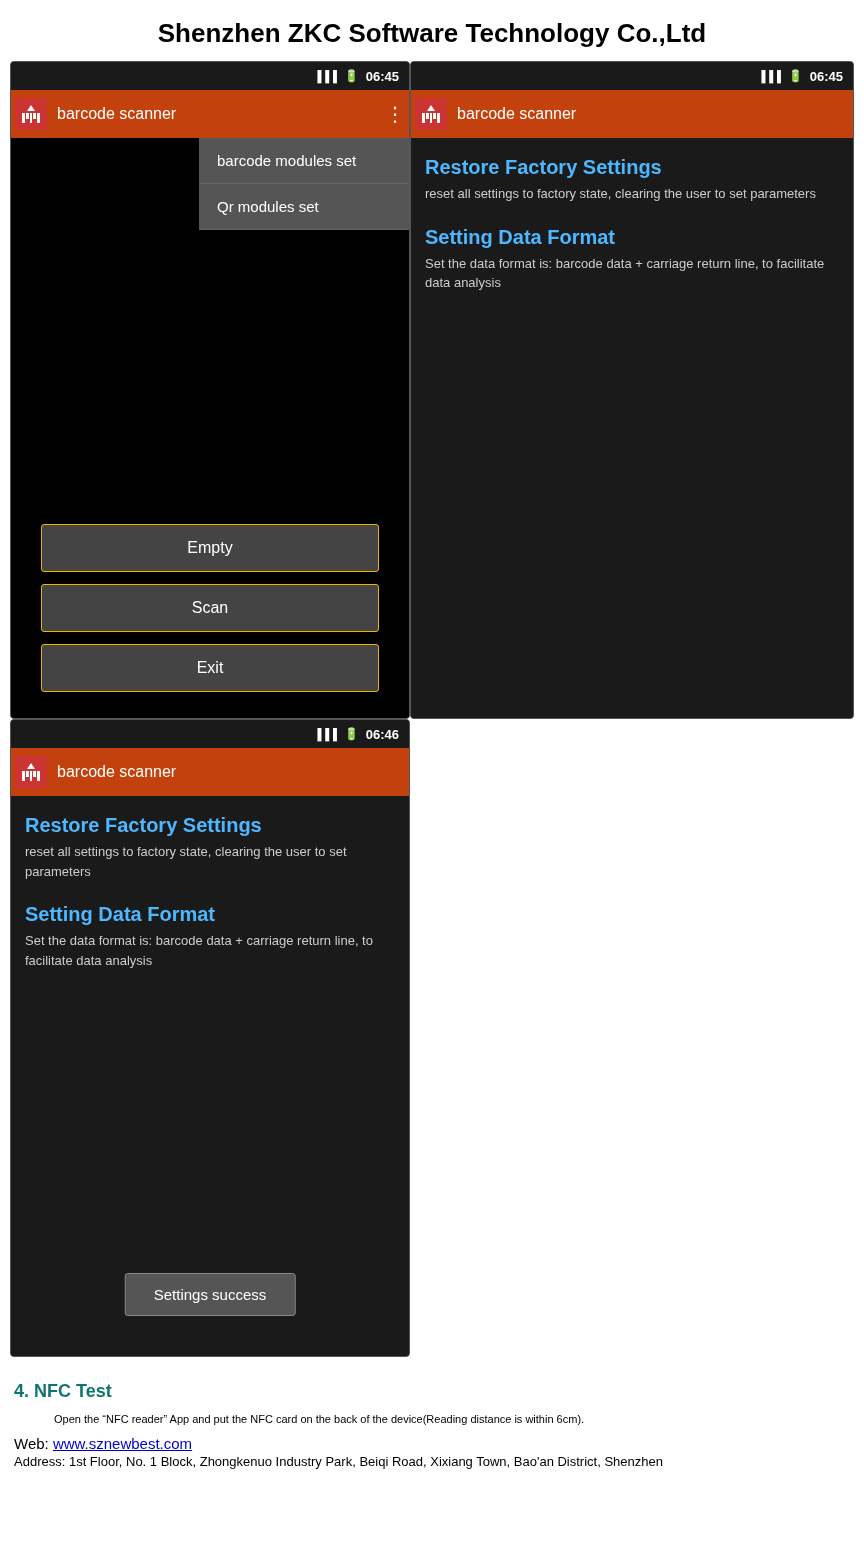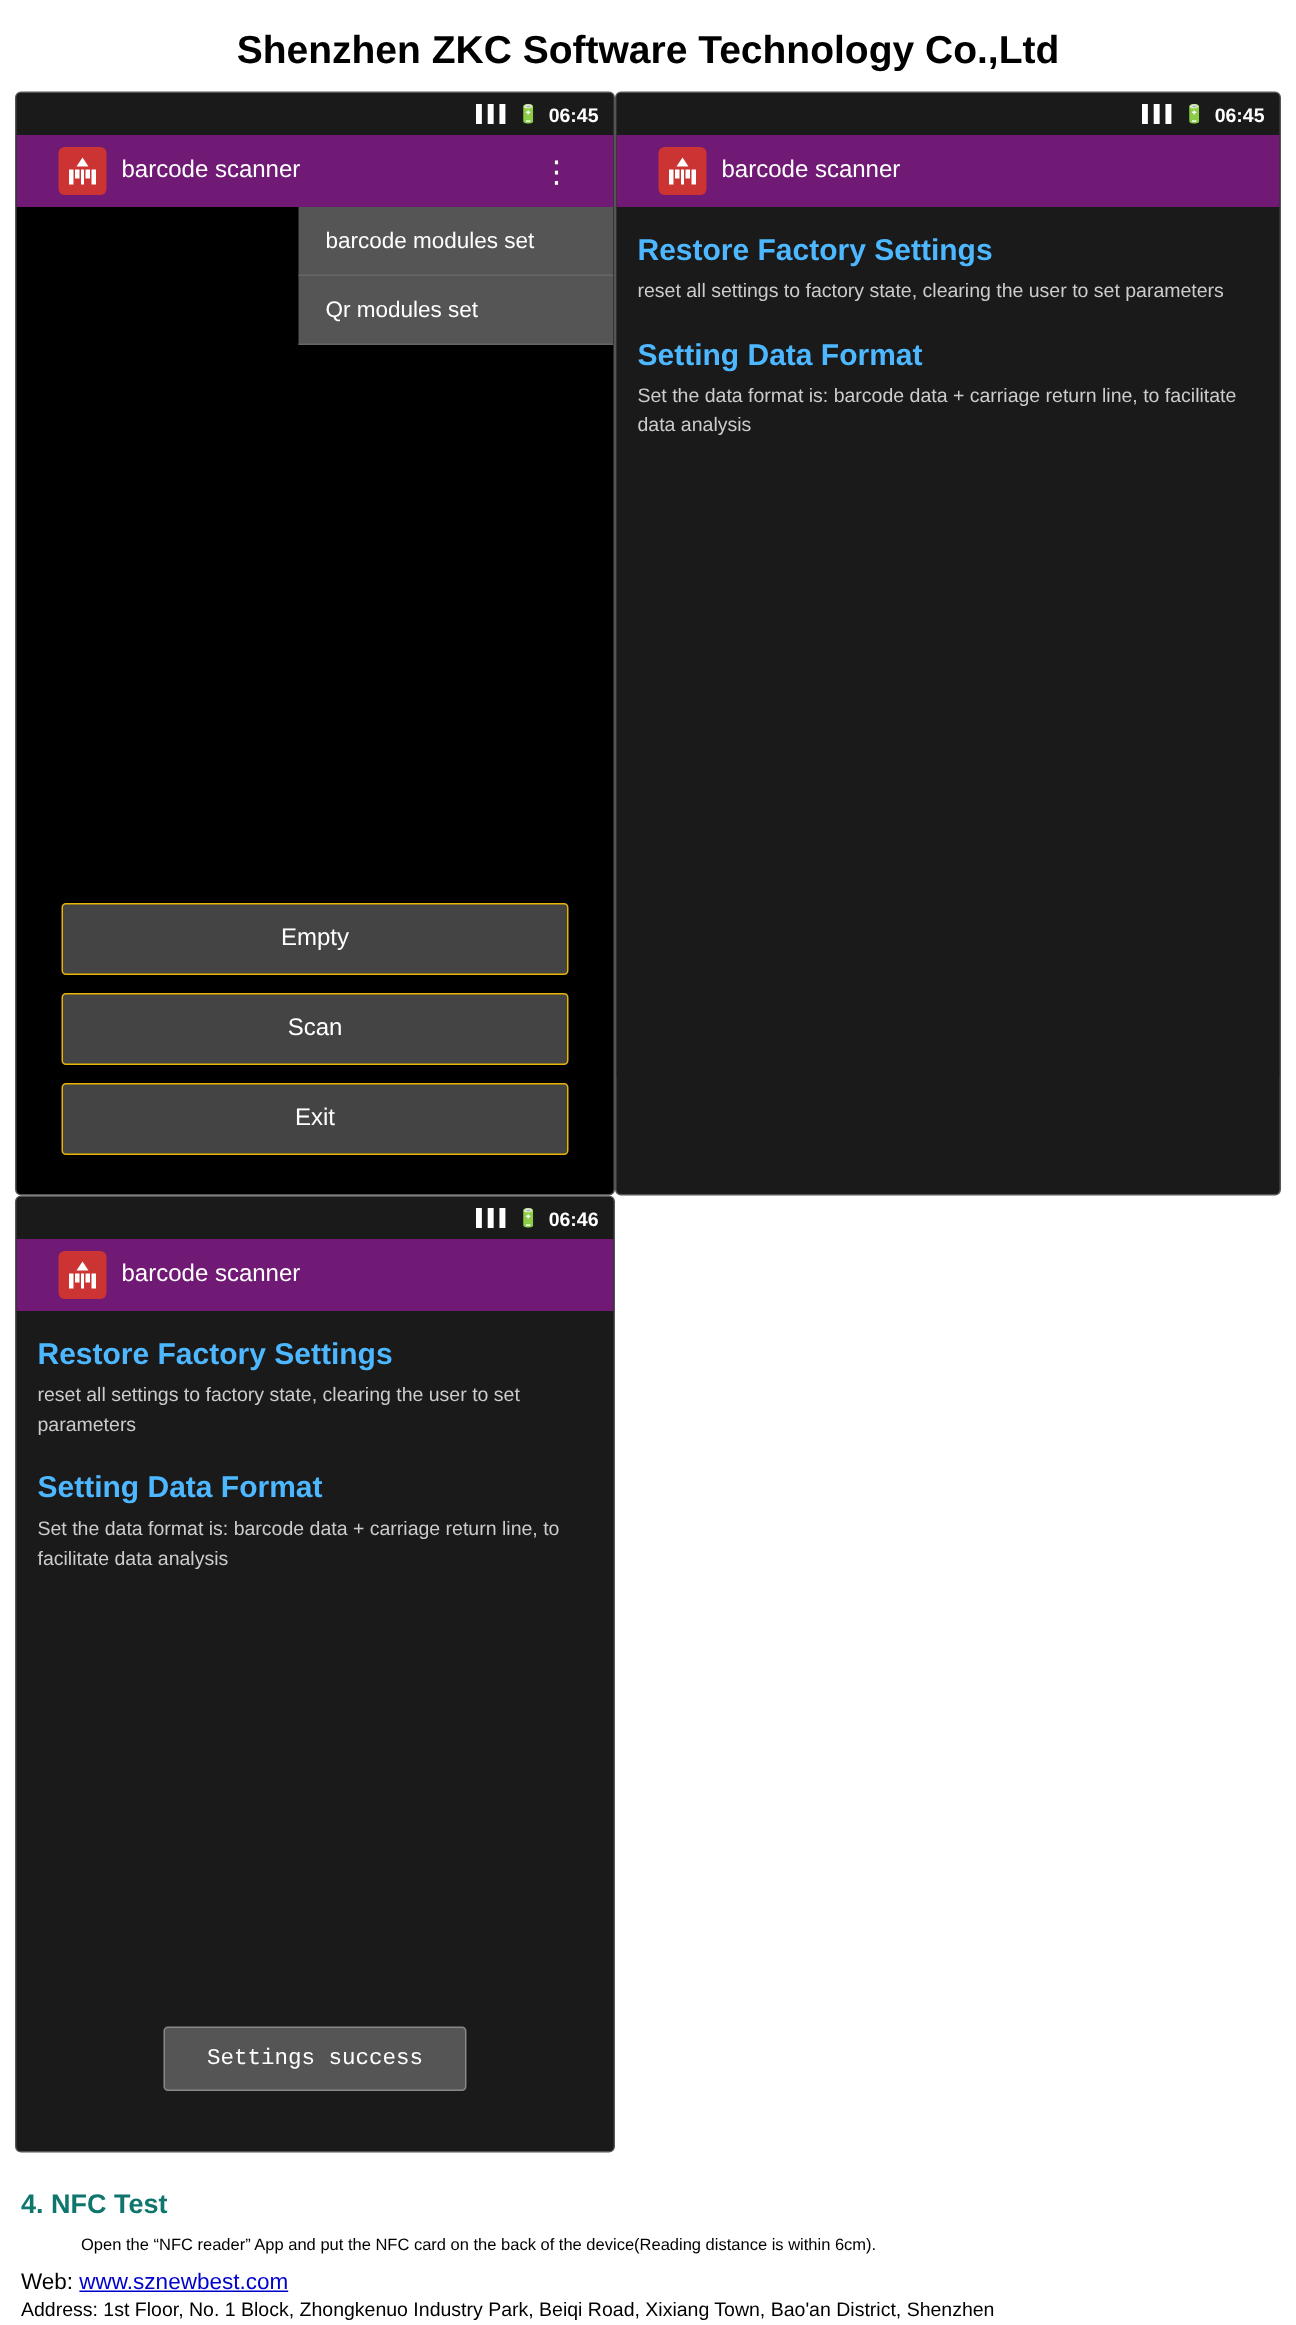--- a/index.html
+++ b/index.html
@@ -61,24 +61,24 @@
       align-items: center;
       gap: 4px;
     }
 
     .signal-icon {
       color: #fff;
       font-size: 11px;
     }
 
     .app-bar {
-      background: #701a75;
-      display: flex;
-      align-items: center;
-      padding: 8px 28px;
+      background: #c2410c;
+      display: flex;
+      align-items: center;
+      padding: 8px 4px;
       height: 48px;
       justify-content: space-between;
     }
 
     .app-bar-left {
       display: flex;
       align-items: center;
       gap: 10px;
     }
 
@@ -104,21 +104,21 @@
     .menu-dots {
       color: #fff;
       font-size: 20px;
       cursor: pointer;
     }
 
     
     .screen-content-left {
       background: #000;
       position: relative;
-      height: 658px;
+      height: 580px;
     }
 
     .dropdown-menu {
       position: absolute;
       top: 0;
       right: 0;
       background: #555;
       width: 210px;
       z-index: 10;
     }
@@ -204,21 +204,20 @@
       bottom: 40px;
       left: 50%;
       transform: translateX(-50%);
       background: #555;
       border: 1px solid #888;
       color: #fff;
       font-size: 15px;
       padding: 12px 28px;
       border-radius: 3px;
       white-space: nowrap;
-      font-family: Liberation Mono, monospace;
     }
 
     .text-section {
       padding: 24px 14px 16px 14px;
     }
 
     .nfc-heading {
       font-size: 18px;
       font-weight: bold;
       color: #0f766e;

